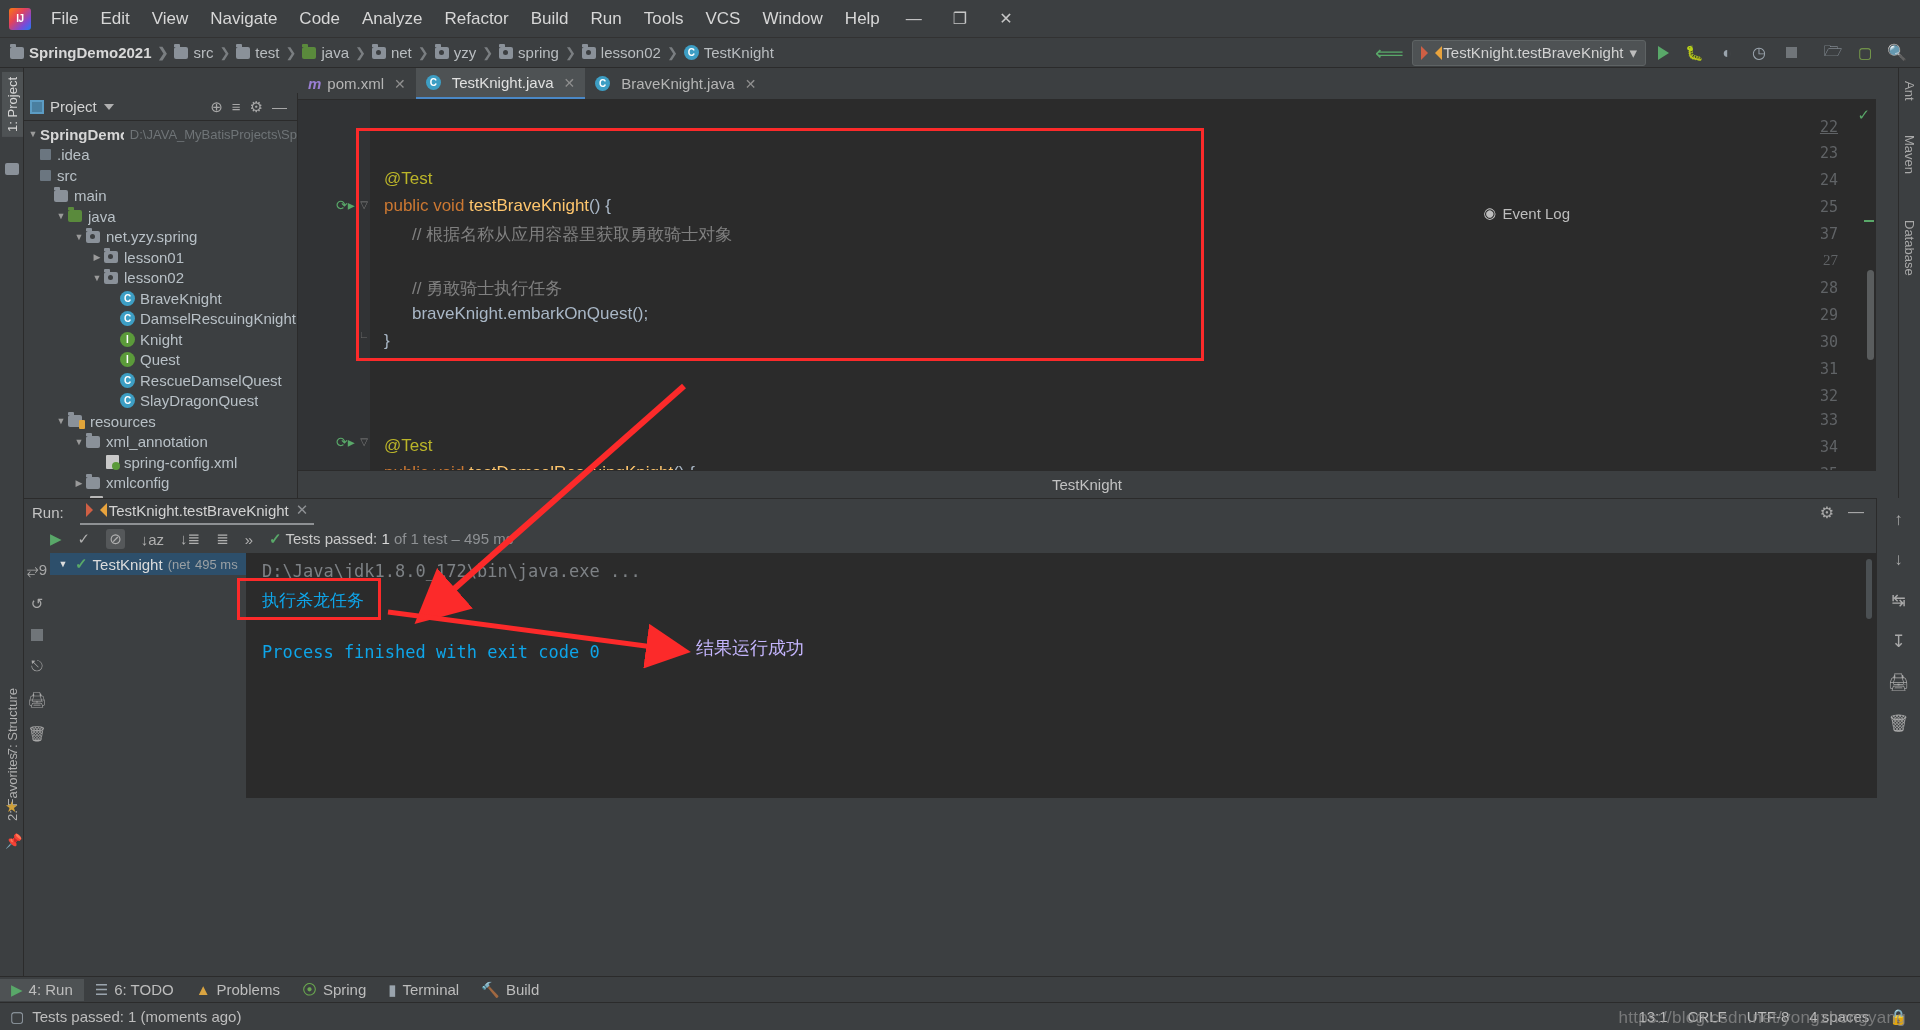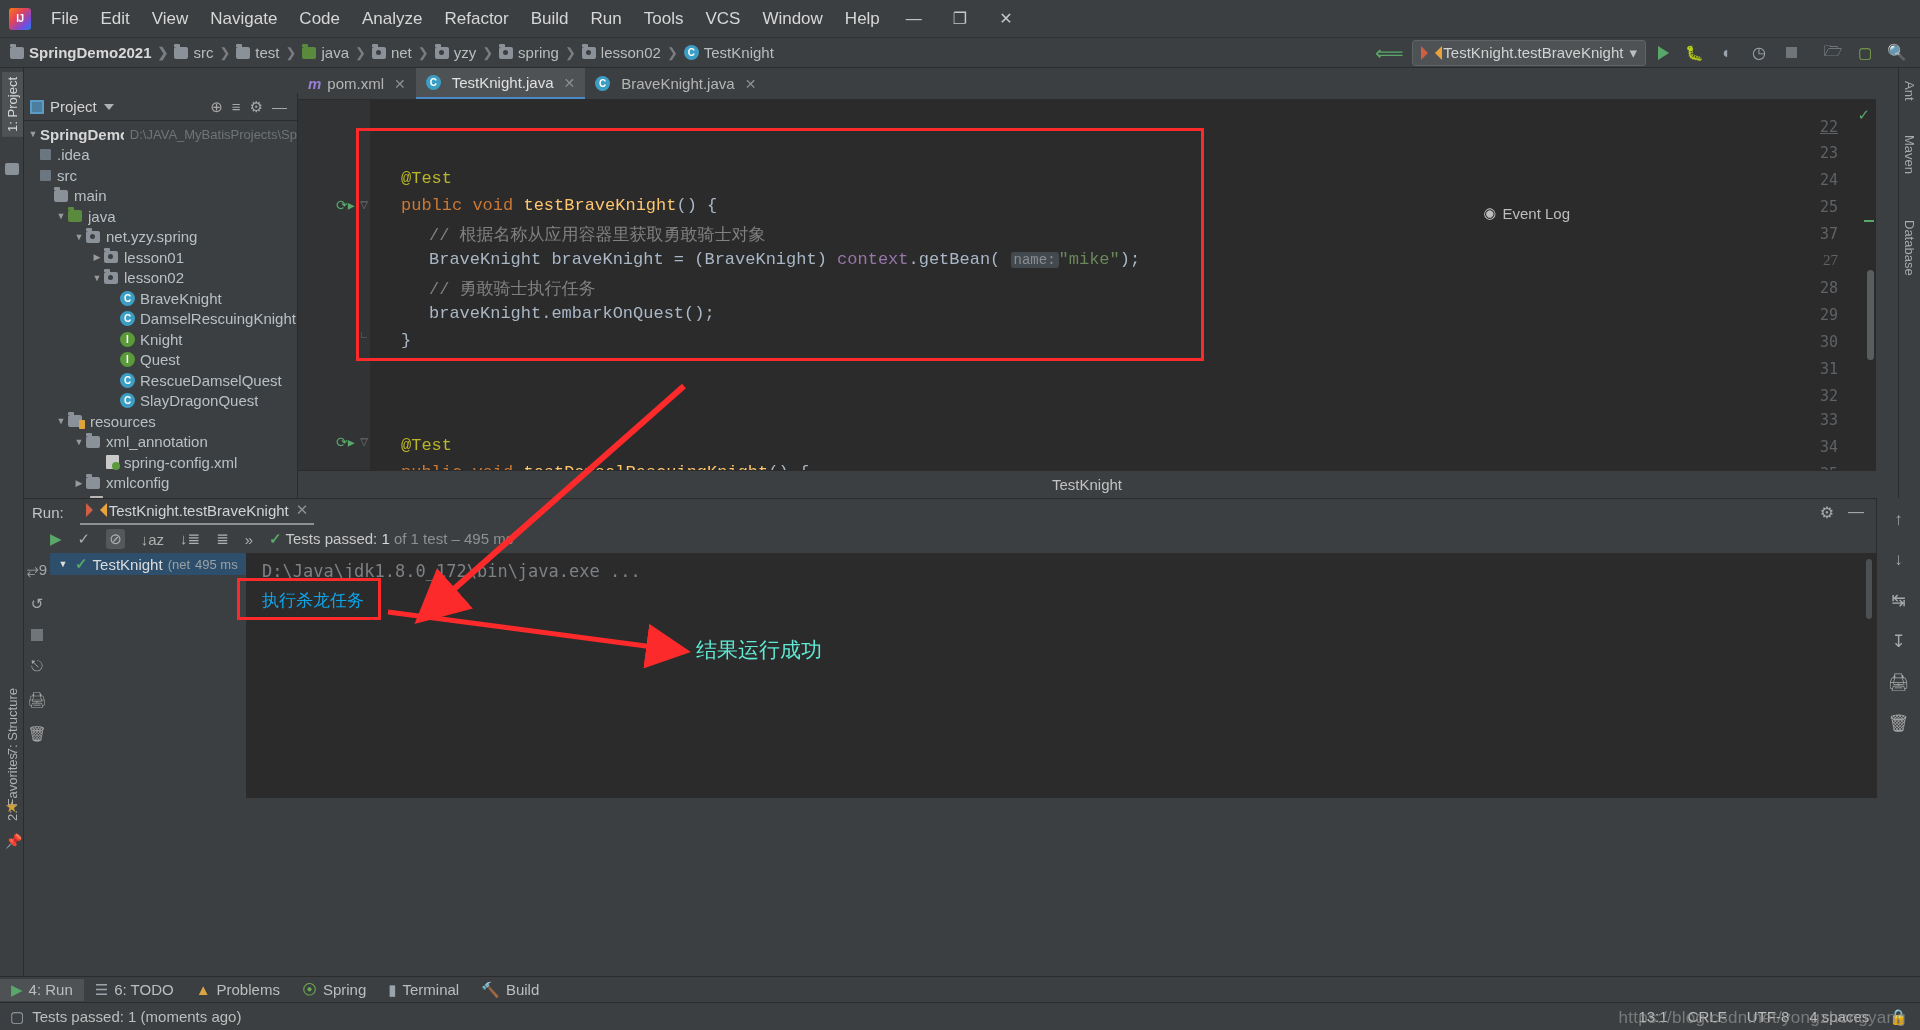--- a/index.html
+++ b/index.html
@@ -137,21 +137,21 @@
   .gutter { position:absolute; left:0; top:0; width:72px; height:100%; background:#313335;}
   .gutter-num {
     position:absolute; right:38px; font-size:15px; color:#606366;
     font-family:"DejaVu Sans Mono", monospace; text-align:right; width:30px;
   }
   .gutter-mark { position:absolute; left:38px; width:18px; text-align:center; }
   .run-marker { color:#59a869; font-size:14px; }
   .fold { position:absolute; left:60px; width:12px; text-align:center; color:#808080; font-size:10px;}
   .codeline {
     position:absolute; left:86px; font-size:17px;
-    font-family:Liberation Mono, monospace; white-space:pre; color:#a9b7c6;margin-left:17px;
+    font-family:Liberation Sans, sans-serif; white-space:pre; color:#a9b7c6;
   }
   .kw { color:#cc7832; }
   .anno { color:#bbb529; }
   .cmt { color:#808080; }
   .fn { color:#ffc66d; }
   .fieldref { color:#9876aa; }
   .str { color:#6a8759; }
   .hintchip {
     background:#434a4f; color:#878e92; border-radius:3px; padding:0 3px;
     font-size:14px;
@@ -257,21 +257,21 @@
     position:absolute; left:0; top:68px; width:24px; bottom:54px;
     background:#3c3f41; border-right:1px solid #2b2b2b;
   }
   .edge-item { position:absolute; left:0; width:24px; display:flex; justify-content:center;}
   .edge-txt { writing-mode:vertical-rl; transform:rotate(180deg); font-size:13px; color:#b0b0b0; white-space:nowrap;}
   .edge-txt.sel { background:#4e5254; padding:5px 3px; color:#d6d6d6;}
 
   
   .anno-layer { position:absolute; left:0; top:0; width:1920px; height:1030px; pointer-events:none;}
   .red-rect { position:absolute; border:3px solid #fc2a2a; }
-  .red-label { position:absolute; color:#5eead4; font-size:21px; white-space:nowrap;}
+  .red-label { position:absolute; color:#c4b5fd; font-size:18px; white-space:nowrap;}
 </style>
 </head>
 <body>
 
 <div class="app">
 
   <div class="titlebar">
     <div class="ij-logo"></div>
     <div class="menubar">
       <div class="menu-item"><span>File</span></div>
@@ -554,21 +554,20 @@
       <div class="fold" style="top:99px;">▽</div>
       <div class="fold" style="top:336px;">▽</div>
       <div class="fold" style="top:229px;color:#6a6a6a;">∟</div>
 
       <div class="codeline" style="top:69px;"><span class="anno">@Test</span></div>
 
       <div class="codeline" style="top:96px;"><span class="kw">public</span> <span class="kw">void</span> <span class="fn">testBraveKnight</span><span style="color:#a9b7c6;">() {</span></div>
 
       <div class="codeline" style="top:123px;left:114px;"><span class="cmt">// 根据名称从应用容器里获取勇敢骑士对象</span></div>
 
-      <div class="codeline" style="top:150px;left:114px;"><span style="color:#a9b7c6;">BraveKnight</span> <span style="color:#a9b7c6;">braveKnight</span> = (<span style="color:#a9b7c6;">BraveKnight</span>) <span class="fieldref">context</span><span style="color:#a9b7c6;">.getBean(</span> <span class="hintchip">name:</span><span class="str">"mike"</span><span style="color:#a9b7c6;">);</span></div>
 
       <div class="codeline" style="top:177px;left:114px;"><span class="cmt">// 勇敢骑士执行任务</span></div>
 
       <div class="codeline" style="top:204px;left:114px;"><span style="color:#a9b7c6;">braveKnight.embarkOnQuest();</span></div>
 
       <div class="codeline" style="top:231px;"><span style="color:#a9b7c6;">}</span></div>
 
       <div class="codeline" style="top:336px;"><span class="anno">@Test</span></div>
       <div class="codeline" style="top:363px;"><span class="kw">public</span> <span class="kw">void</span> <span class="fn">testDamselRescuingKnight</span><span style="color:#a9b7c6;">() {</span></div>
 
@@ -635,20 +634,21 @@
         <span class="dimtime">(net</span>
         <span class="dimtime">495 ms</span>
       </div>
     </div>
 
     <div class="console">
       <div class="cmdline">D:\Java\jdk1.8.0_172\bin\java.exe ...</div>
       <div style="height:8px"></div>
       <div class="outline">执行杀龙任务</div>
       <div style="height:30px"></div>
+      <div class="outline">Process finished with exit code 0</div>
       <div class="console-scroll"></div>
     </div>
   </div>
 
   <div class="run-right-rail">
     <span>↑</span>
     <span>↓</span>
     <span>↹</span>
     <span>↧</span>
     <span>🖨</span>

